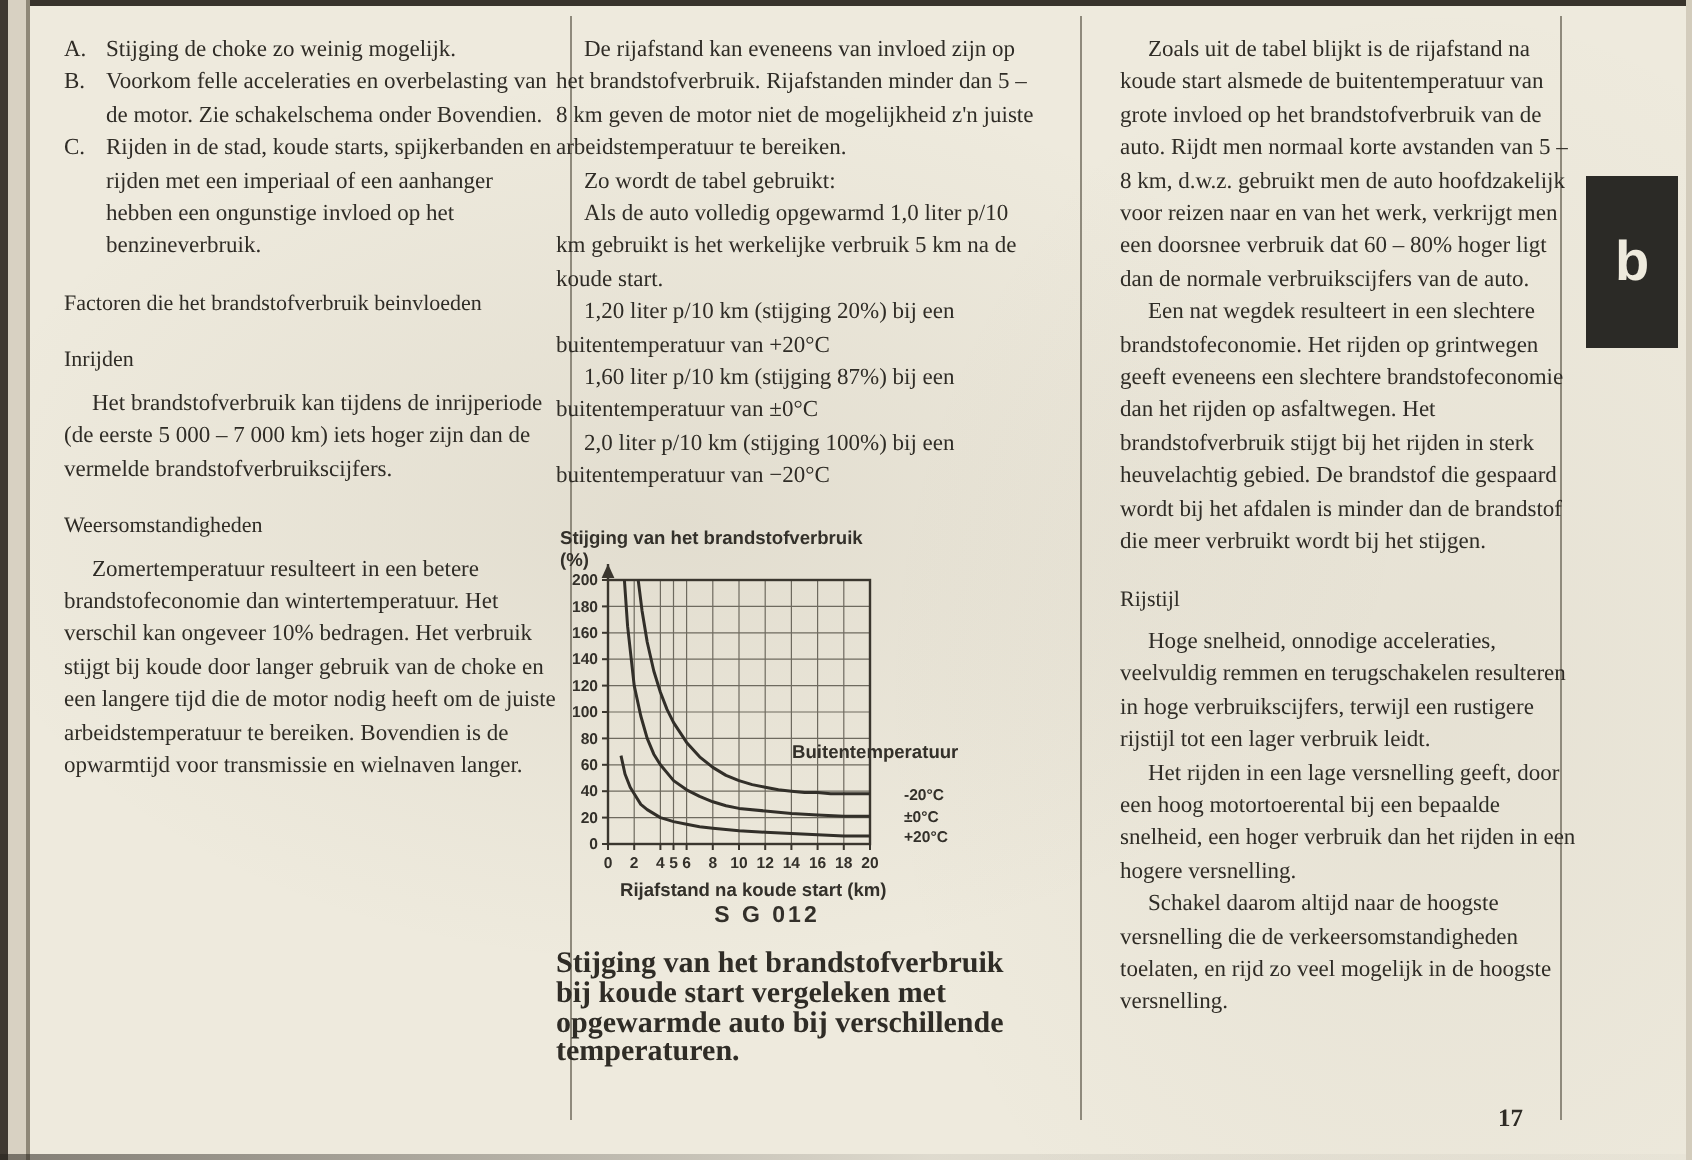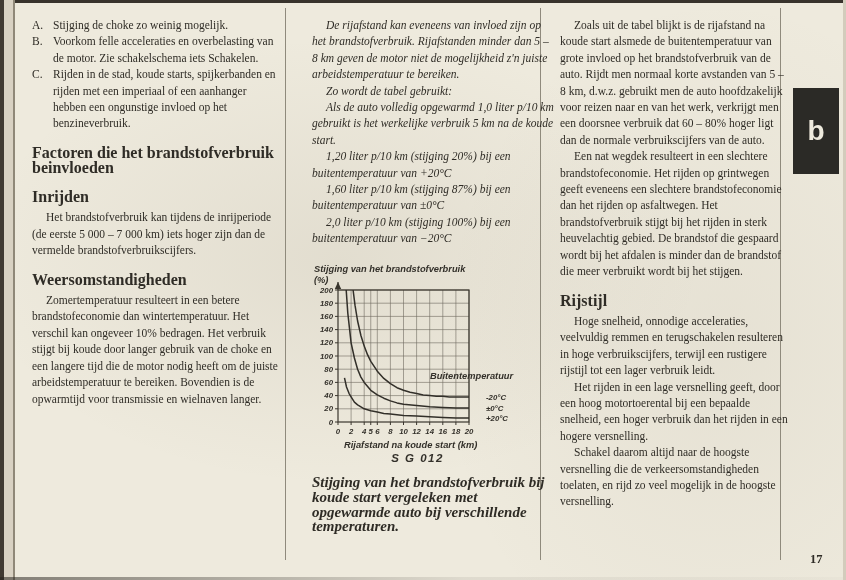--- a/index.html
+++ b/index.html
@@ -19,42 +19,42 @@
         background:linear-gradient(to right, rgba(40,36,30,0.55), rgba(40,36,30,0.08) 55%, rgba(40,36,30,0.02));}
   .edge-right{position:absolute;right:0;top:0;width:3px;height:580px;background:#d3ccbc;}
 
   .vrule{position:absolute;top:8px;height:552px;width:1px;background:#8f8a7c;}
   #rule-1{left:285px;}
   #rule-2{left:540px;}
   #rule-3{left:780px;}
 
   .col{position:absolute;top:17px;font-size:11.5px;line-height:16.4px;text-align:left;}
   #col-left{left:32px;width:250px;}
-  #col-mid{left:312px;width:243px;font-style:italic;}
+  #col-mid{left:278px;width:243px;}
   #col-right{left:560px;width:229px;}
 
   p{margin:0;text-indent:14px;}
-  h3{font-size:16px;line-height:15.5px;font-weight:bold;margin:13px 0 5px 0;}
+  h3{font-size:11px;line-height:15.5px;font-weight:normal;margin:13px 0 5px 0;}
   .li{display:flex;margin:0;}
   .li .marker{width:21px;flex:0 0 21px;}
   .li .li-text{flex:1;}
 
   .figure{margin-top:15px;}
   .figure svg{display:block;}
   .fig-code{font-family:"Liberation Sans",sans-serif;font-weight:bold;font-size:11.5px;
         letter-spacing:1.5px;text-align:center;padding-right:32px;margin-top:-10px;color:#33302a;}
   .caption{font-weight:bold;font-size:15px;line-height:14.8px;margin-top:9px;text-indent:0;}
 
   .chart-label{font-family:"Liberation Sans",sans-serif;font-size:9.3px;font-weight:bold;fill:#33302a;}
   .tick{font-family:"Liberation Sans",sans-serif;font-size:7.8px;font-weight:bold;fill:#33302a;}
 
   .thumb-tab{position:absolute;left:793px;top:88px;width:46px;height:86px;background:#2b2a26;
         color:#eeeadd;display:flex;align-items:center;justify-content:center;
         font-family:"Liberation Sans",sans-serif;font-weight:bold;font-size:28px;line-height:1;}
-  .page-number{position:absolute;left:810px;top:552px;font-size:12.5px;font-weight:bold;}
+  .page-number{position:absolute;left:749px;top:552px;font-size:12.5px;font-weight:bold;}
 </style>
 </head>
 <body>
 
 <div class="page">
 
   <div class="edge-top"></div>
   <div class="edge-left-dark"></div>
   <div class="edge-left-strip"></div>
   <div class="fold-line"></div>
@@ -66,21 +66,21 @@
   <div class="vrule" id="rule-3"></div>
 
   <div class="col" id="col-left">
     <div>
       <div class="li">
         <span class="marker">A.</span>
         <span class="li-text">Stijging de choke zo weinig mogelijk.</span>
       </div>
       <div class="li">
         <span class="marker">B.</span>
-        <span class="li-text">Voorkom felle acceleraties en overbelasting van de motor. Zie schakelschema iets Schakelen.</span>
+        <span class="li-text">Voorkom felle acceleraties en overbelasting van de motor. Zie schakelschema onder Bovendien.</span>
       </div>
       <div class="li">
         <span class="marker">C.</span>
         <span class="li-text">Rijden in de stad, koude starts, spijkerbanden en rijden met een imperiaal of een aanhanger hebben een ongunstige invloed op het benzineverbruik.</span>
       </div>
     </div>
     <h3>Factoren die het brandstofverbruik beinvloeden</h3>
     <h3>Inrijden</h3>
     <p>Het brandstofverbruik kan tijdens de inrijperiode (de eerste 5 000 – 7 000 km) iets hoger zijn dan de vermelde brandstofverbruikscijfers.</p>
     <h3>Weersomstandigheden</h3>

